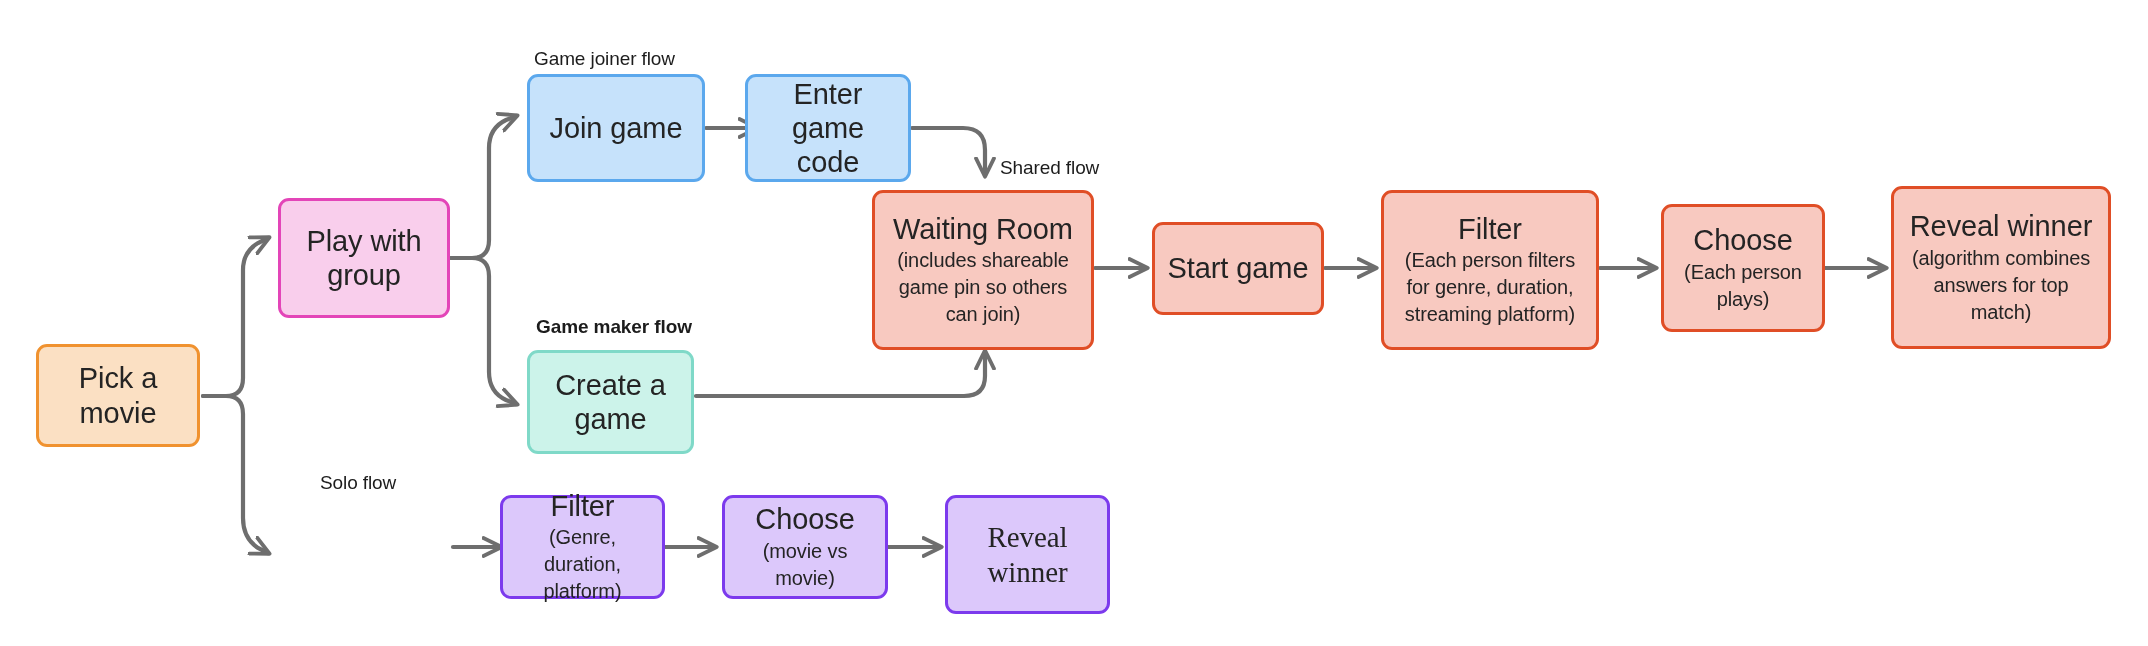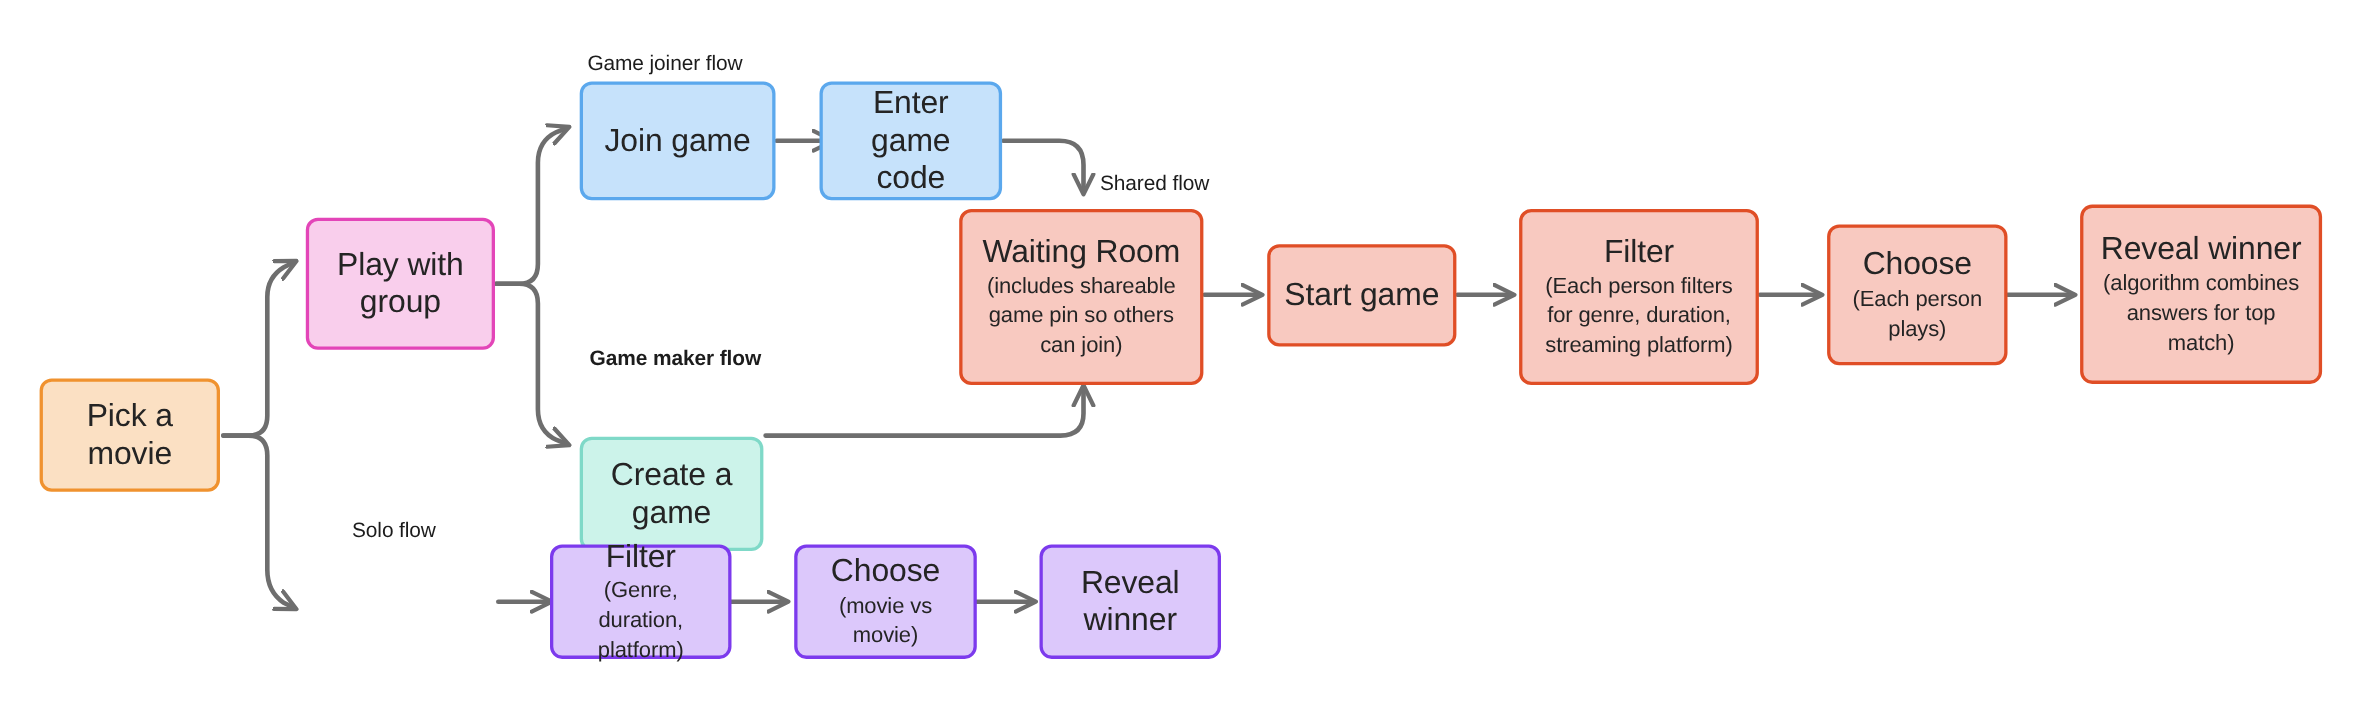--- a/index.html
+++ b/index.html
@@ -59,21 +59,21 @@
     position: absolute;
     font-size: 19px;
     color: #1c1c1c;
     letter-spacing: -0.1px;
     white-space: nowrap;
   }
   
   .pal-orange { background: #FBE0C3; border-color: #F0922F; }
   .pal-pink   { background: #F9CEEC; border-color: #E345B8; }
   .pal-blue   { background: #C6E2FB; border-color: #5BA8ED; }
-  .pal-teal   { background: #CCF3EA; border-color: #7FD9C8; margin-top: 47px; }
+  .pal-teal   { background: #CCF3EA; border-color: #7FD9C8; }
   .pal-red    { background: #F8C9C0; border-color: #E04E26; }
   .pal-purple { background: #DCC8FB; border-color: #7C3AED; }
 </style>
 </head>
 <body>
 
 <div id="canvas">
 
   <svg class="edges" viewBox="0 0 2148 646" width="2148" height="646">
     <defs>
@@ -179,18 +179,18 @@
     <div class="title">Filter</div>
     <div class="sub">(Genre, duration,
 platform)</div>
   </div>
 
   <div class="node pal-purple" style="left:722px; top:495px; width:166px; height:104px;">
     <div class="title">Choose</div>
     <div class="sub">(movie vs movie)</div>
   </div>
 
-  <div class="node pal-purple compact" style="left:945px; top:495px; width:165px; height:104px;">
+  <div class="node pal-purple compact" style="left:945px; top:495px; width:165px; height:119px;font-family:Liberation Serif, serif;">
     <div class="title">Reveal
 winner</div>
   </div>
 
 </div>
 
 </body></html>

